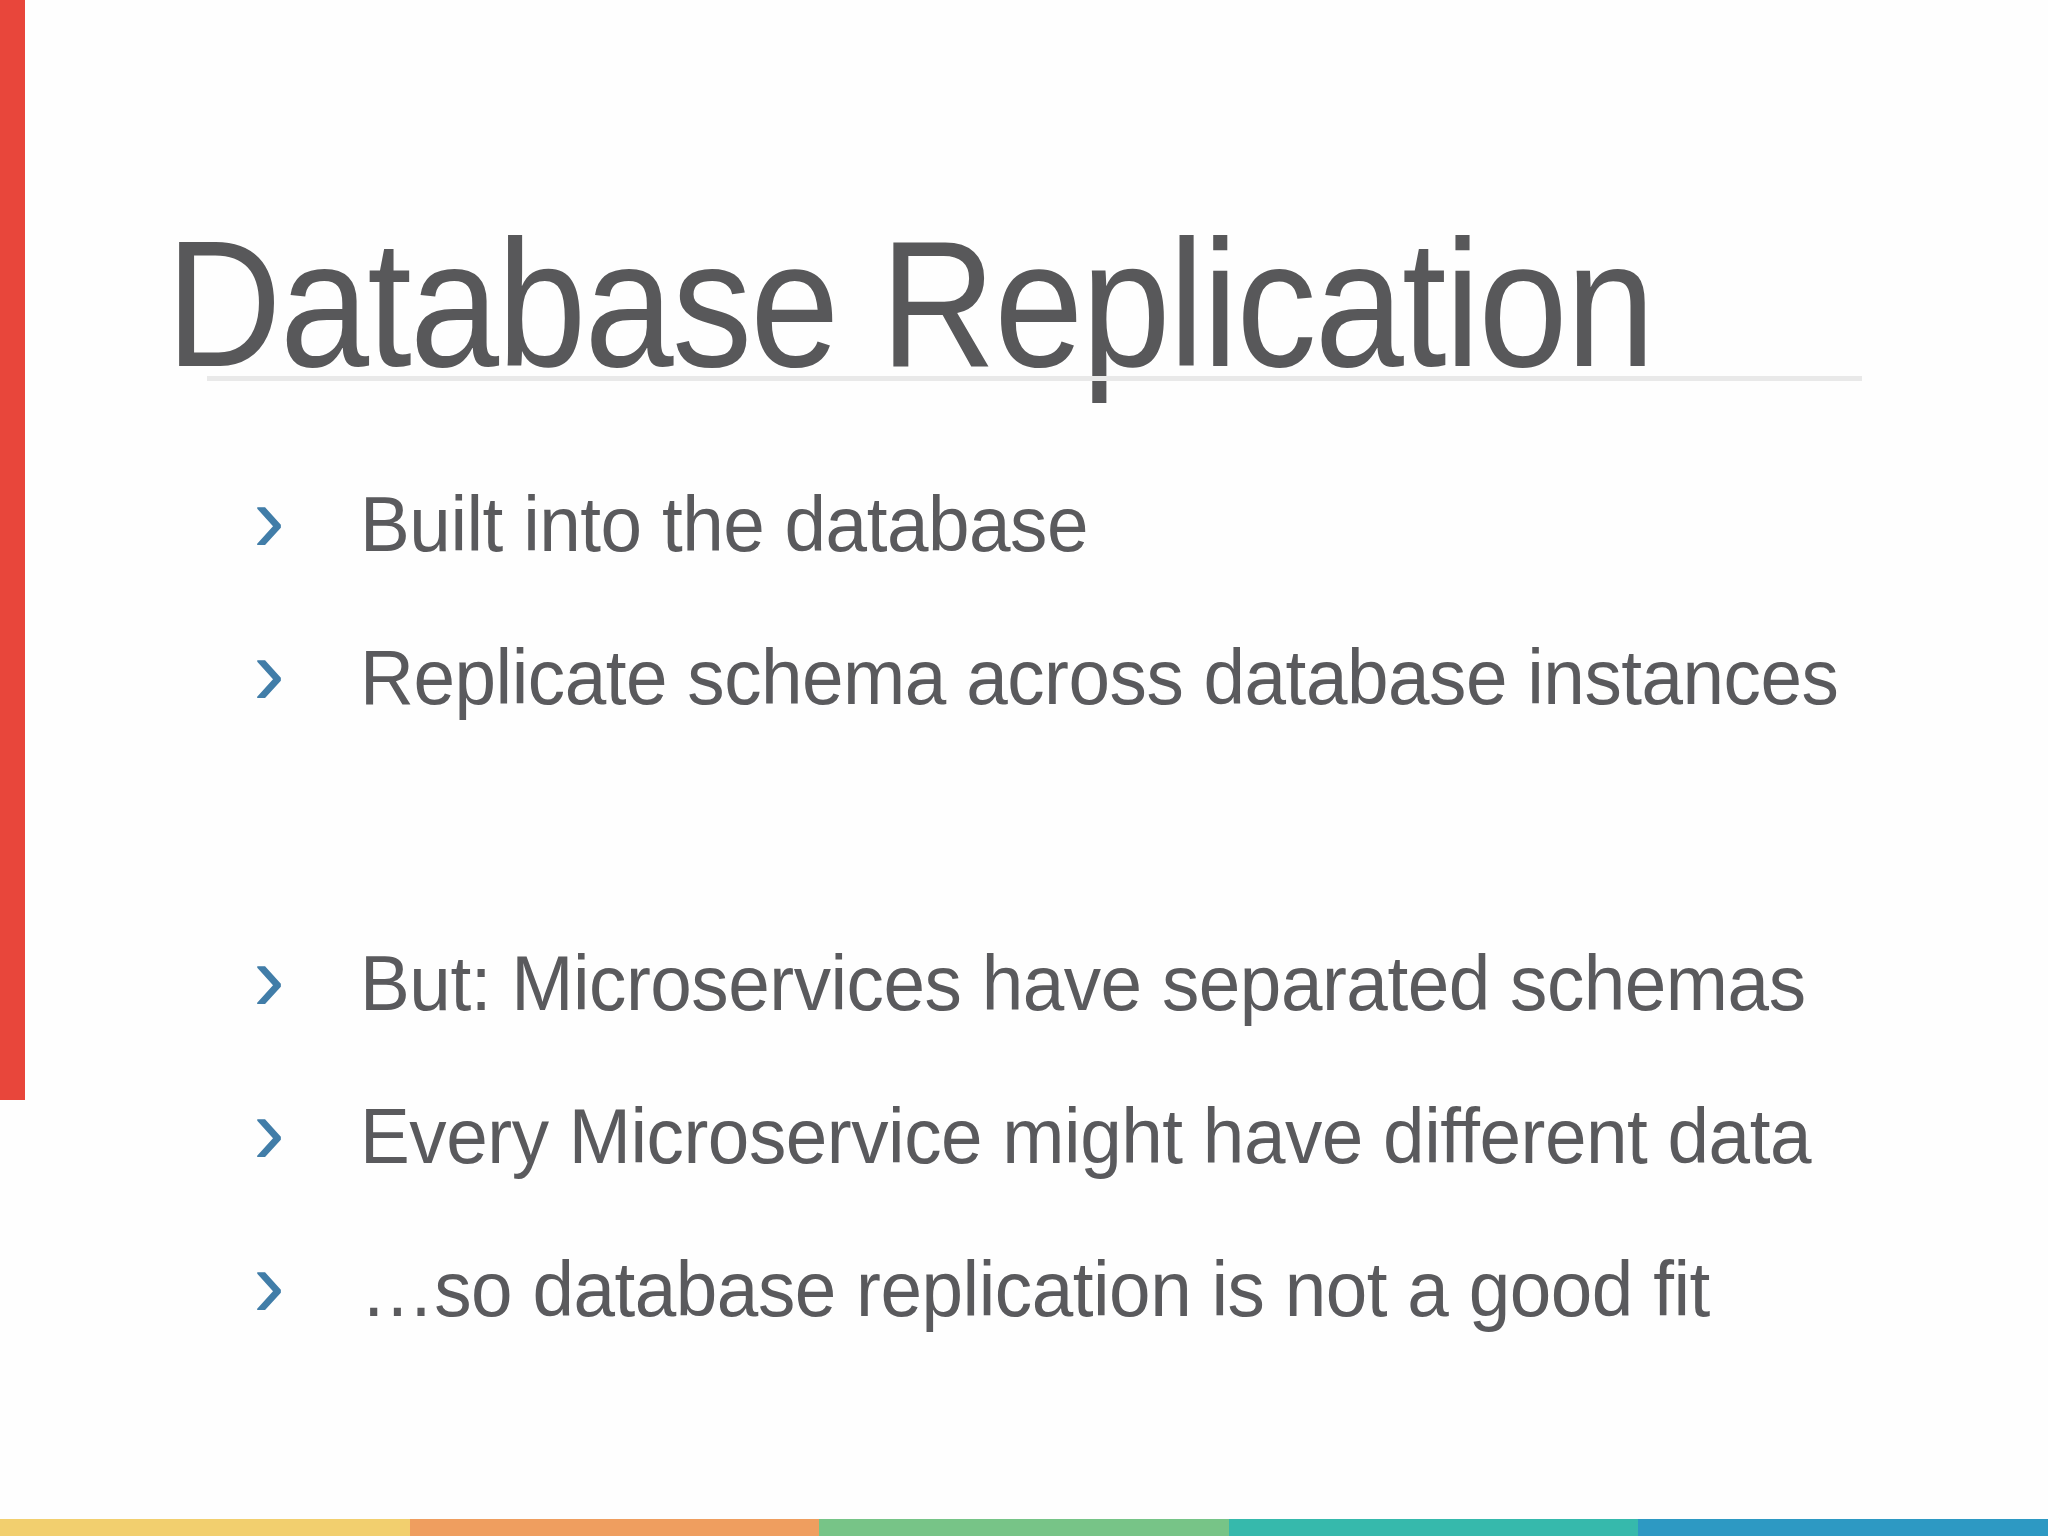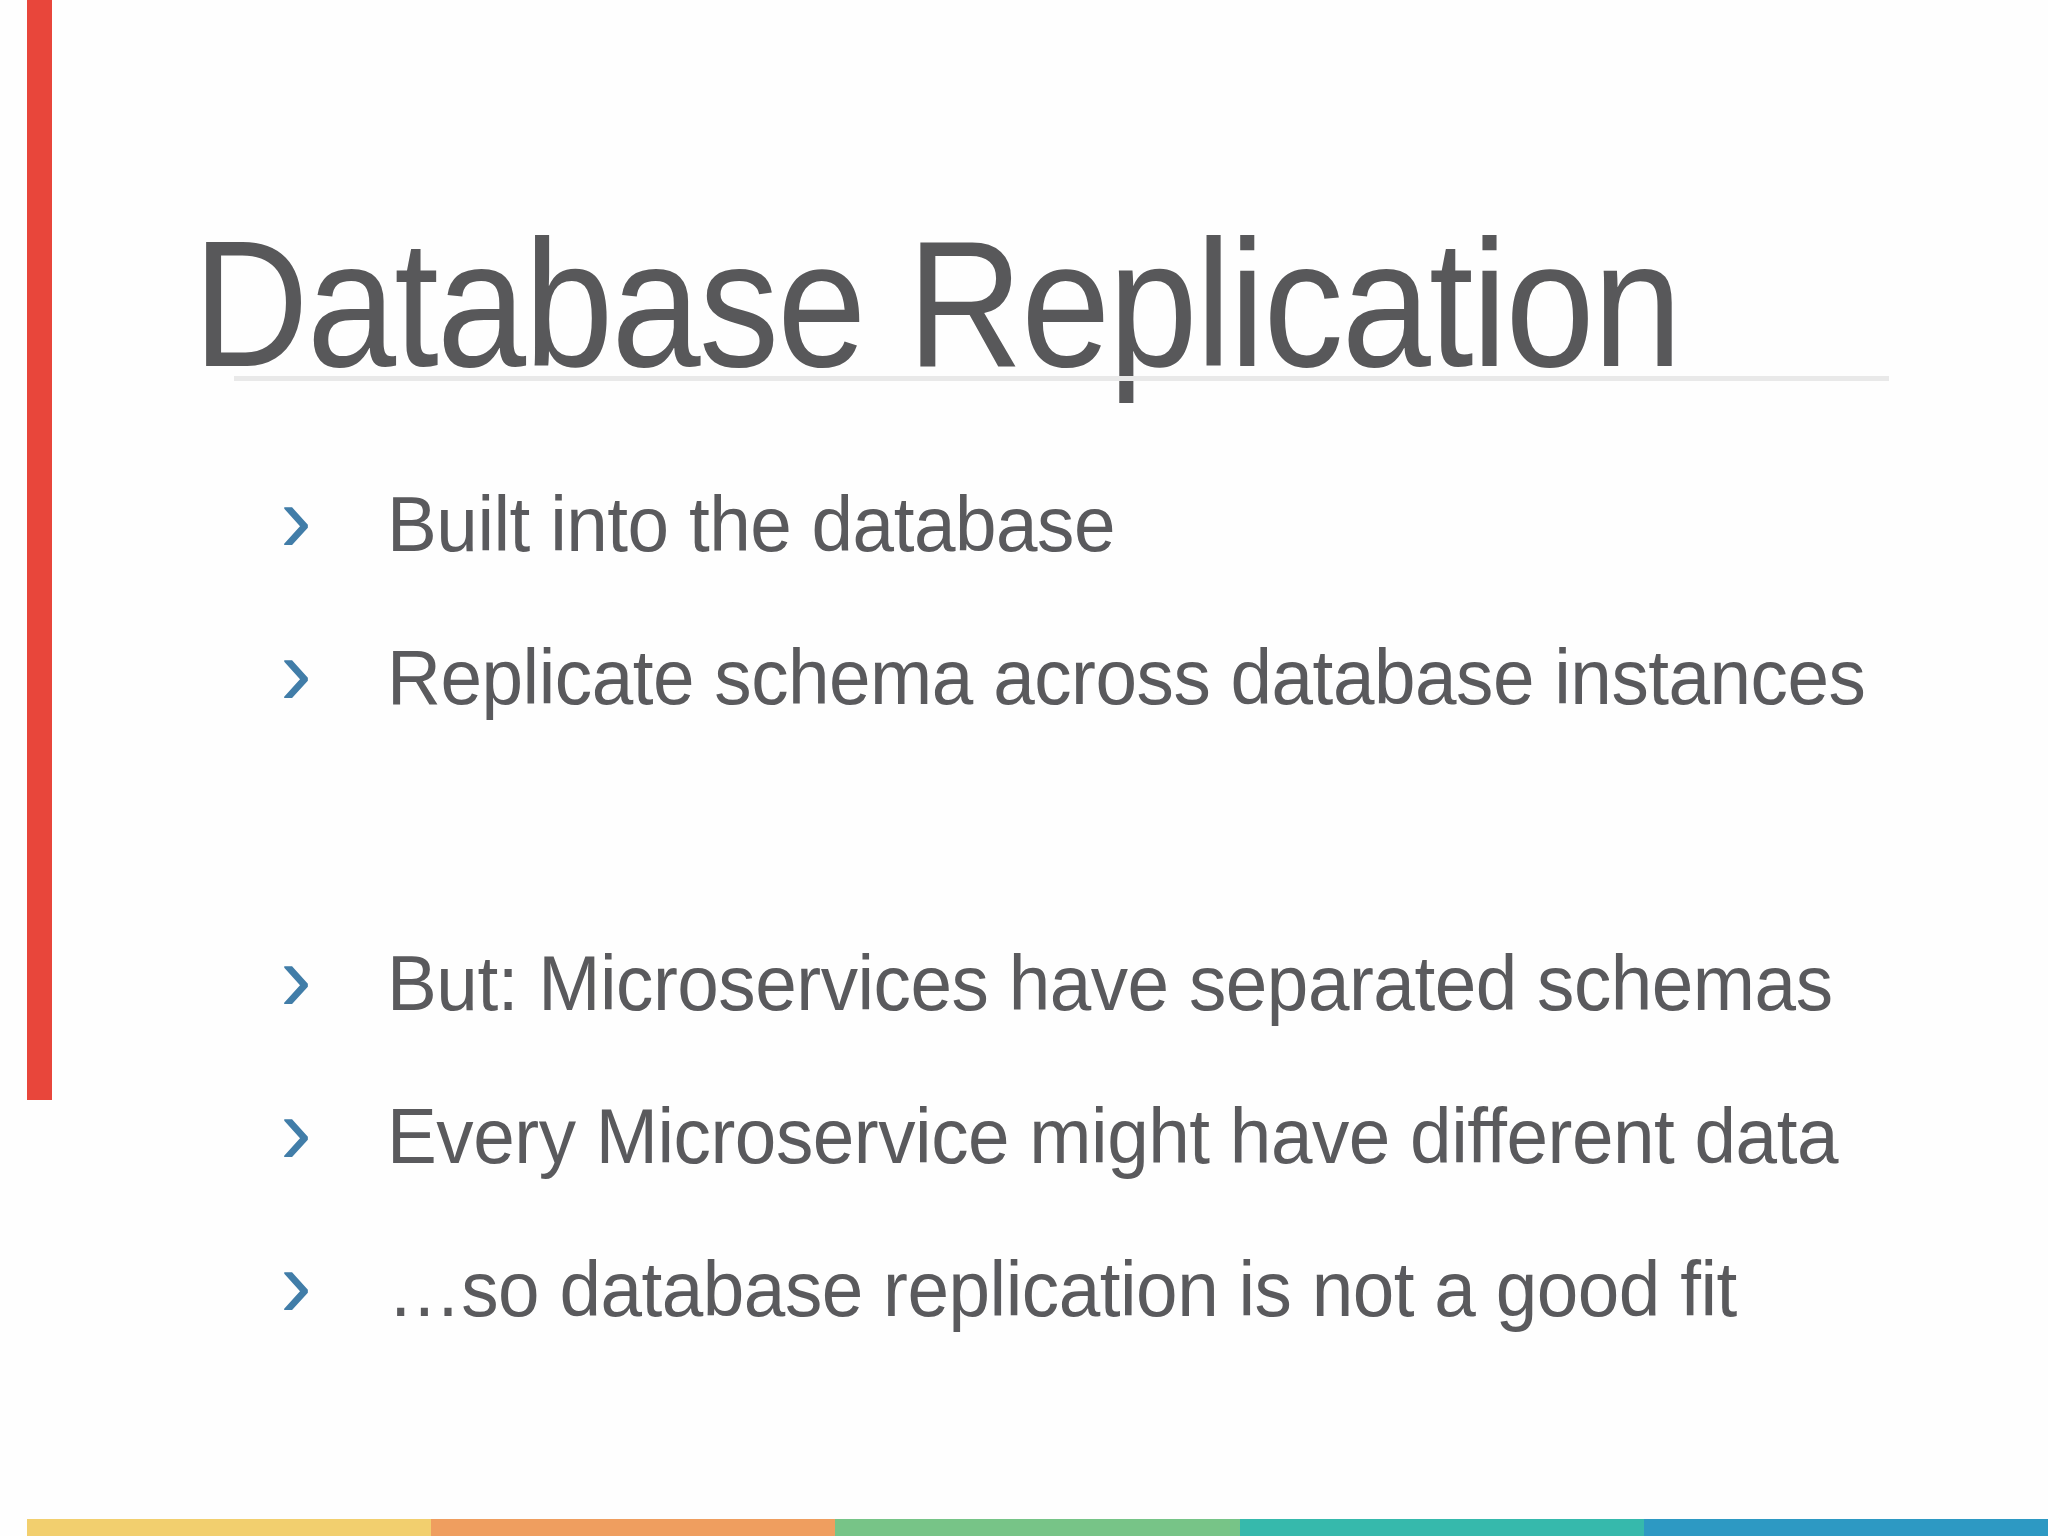--- a/index.html
+++ b/index.html
@@ -10,21 +10,20 @@
     width: 2048px;
     height: 1536px;
     position: relative;
     overflow: hidden;
     background: #fefefe;
     font-family: "Liberation Sans", sans-serif;
   }
   .slide {
     position: absolute;
     inset: 0;
-    margin-left: 27px;
   }
   .progress-bar {
     position: absolute;
     left: 0;
     top: 0;
     width: 25px;
     height: 1100px;
   }
   .slide-title {
     position: absolute;

